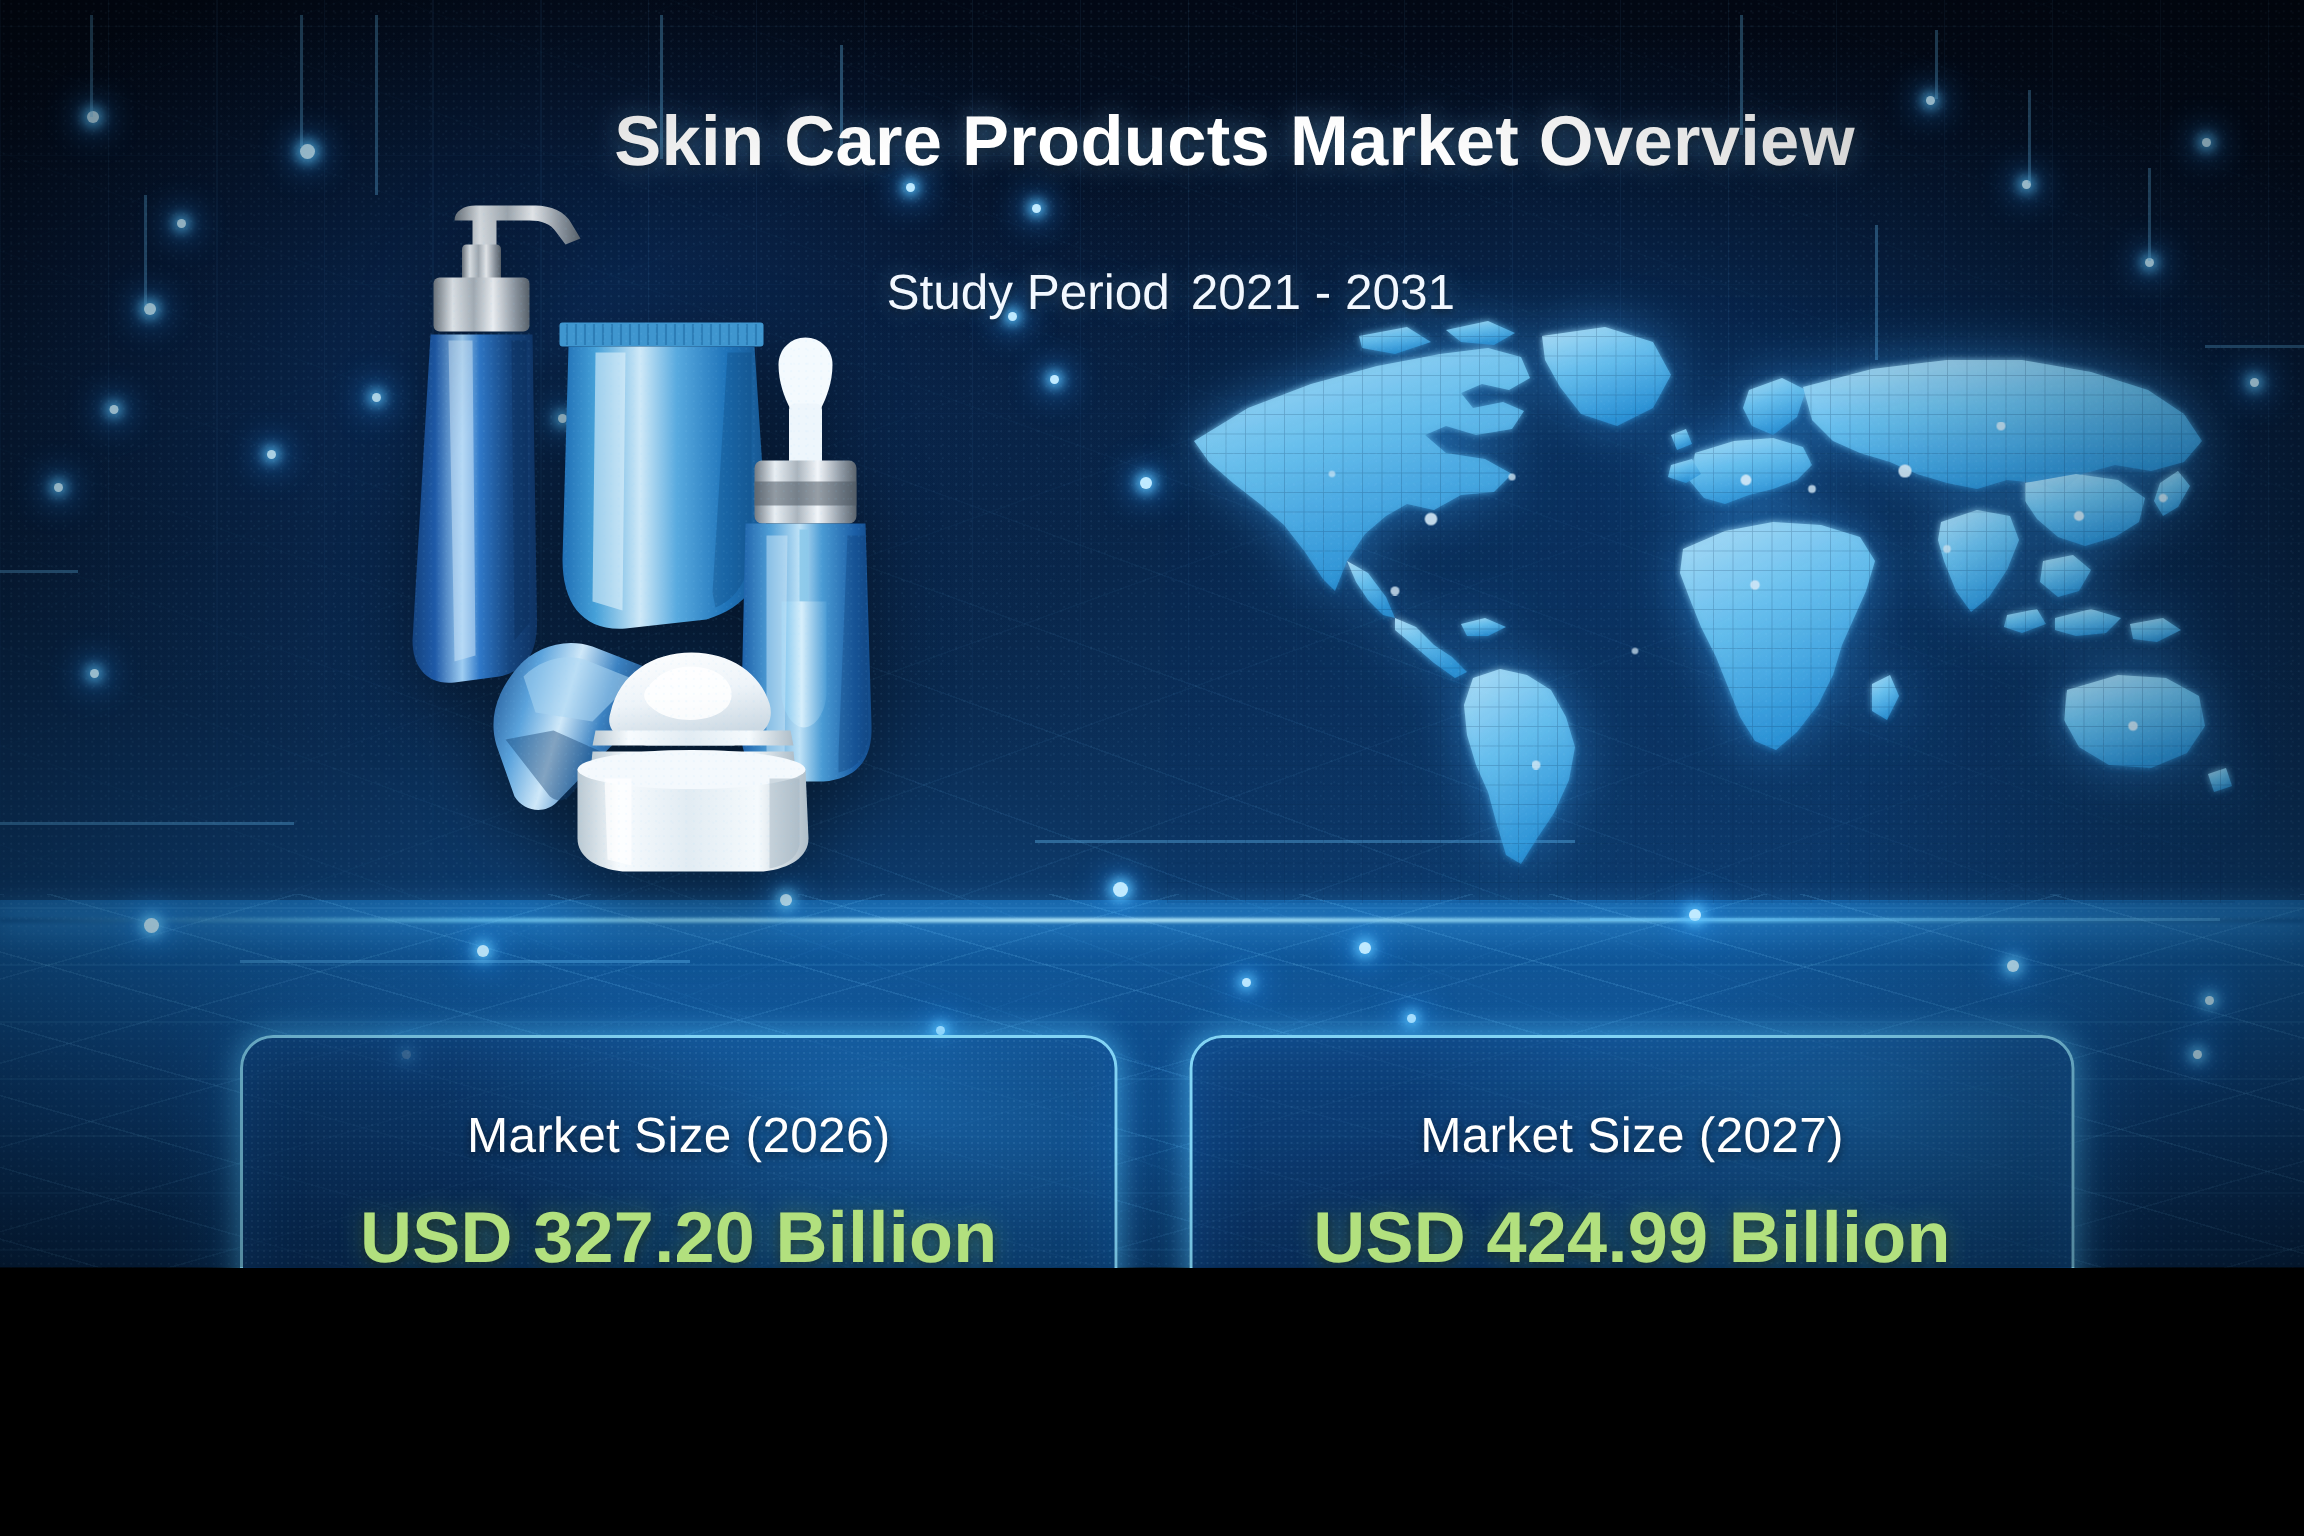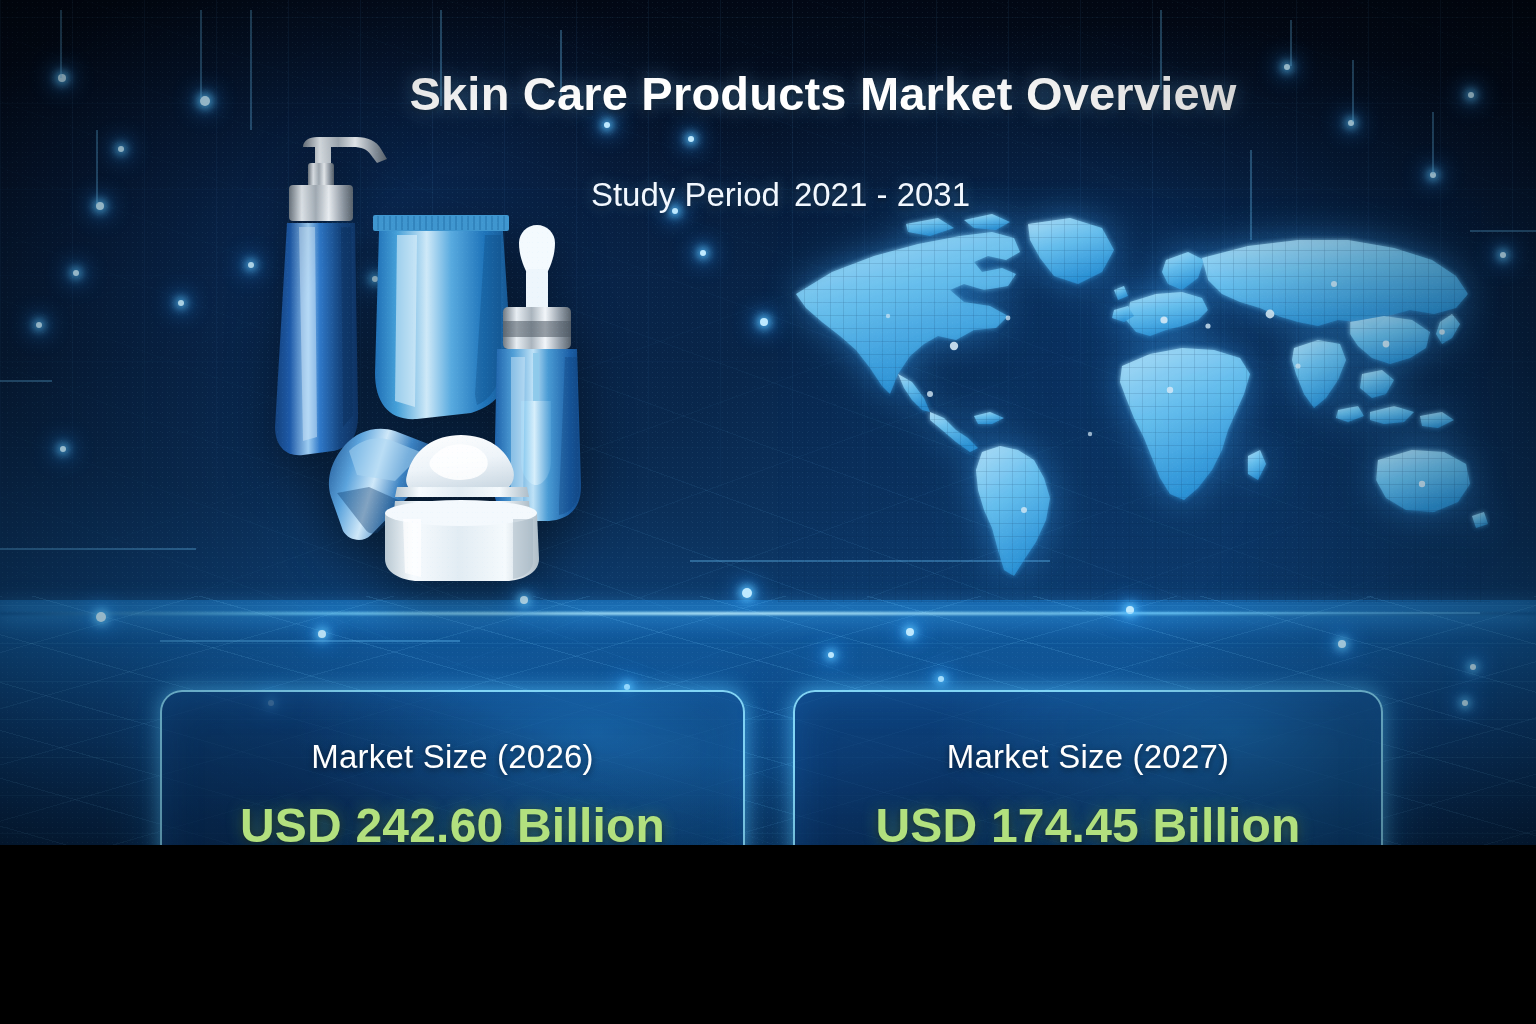--- a/index.html
+++ b/index.html
@@ -464,24 +464,24 @@
   <div class="layer bg-noise"></div>
 
   <h1 id="page-title">Skin Care Products Market Overview</h1>
 
   <div id="study-period">
     <span class="sp-label">Study Period</span><span class="sp-value">2021 - 2031</span>
   </div>
 
   <div class="stat-card" id="stat-card-1">
     <div class="stat-label">Market Size (2026)</div>
-    <div class="stat-value">USD 242.60 Billion</div>
+    <div class="stat-value">USD 327.20 Billion</div>
   </div>
 
   <div class="stat-card" id="stat-card-2">
     <div class="stat-label">Market Size (2027)</div>
-    <div class="stat-value">USD 174.45 Billion</div>
+    <div class="stat-value">USD 424.99 Billion</div>
   </div>
 
   <div id="source-note">Source - Mordor Intelligence</div>
 
   <div class="layer vignette"></div>
 </div>
 
 </body></html>

